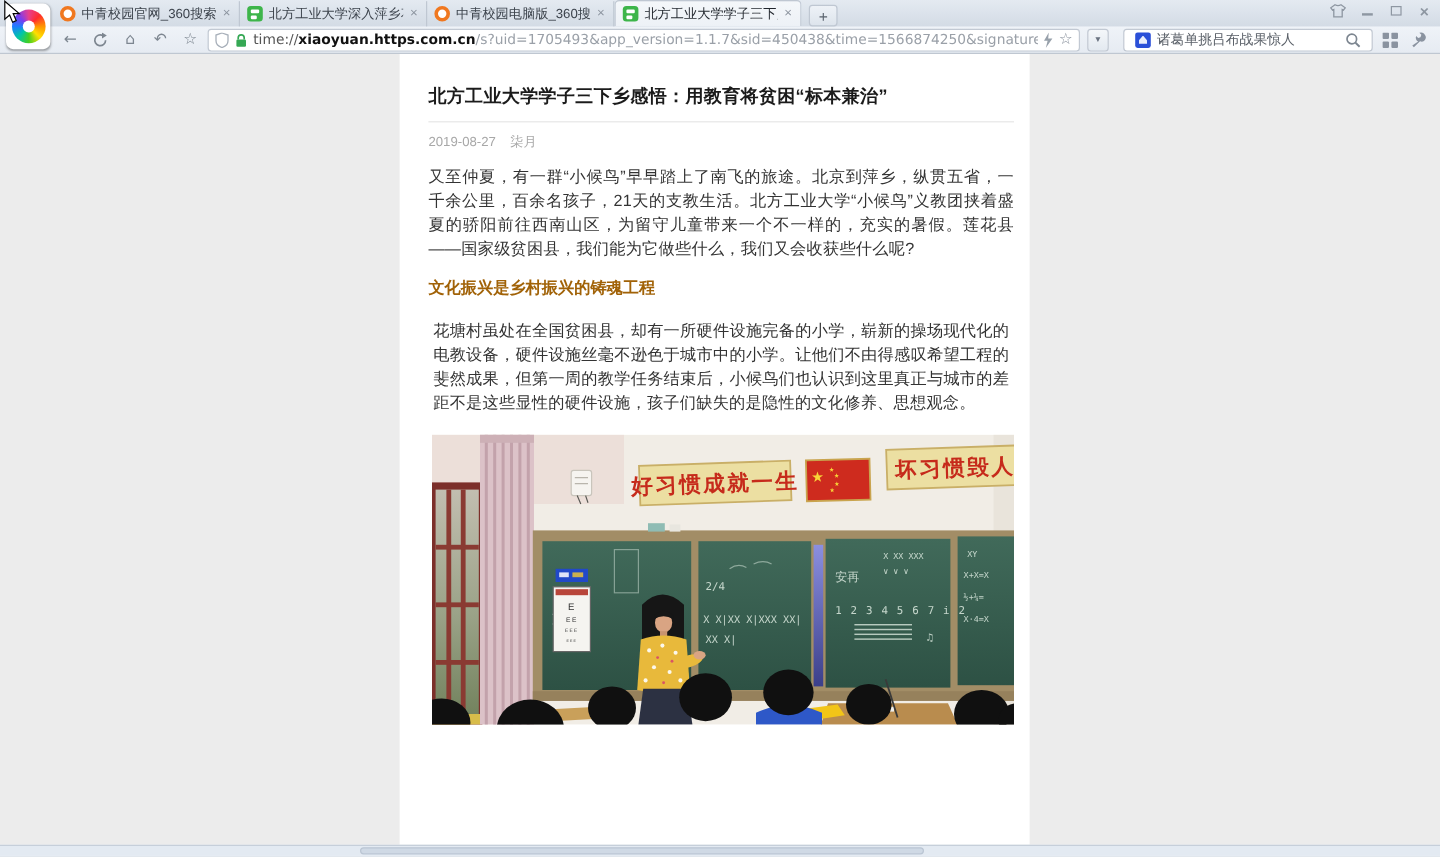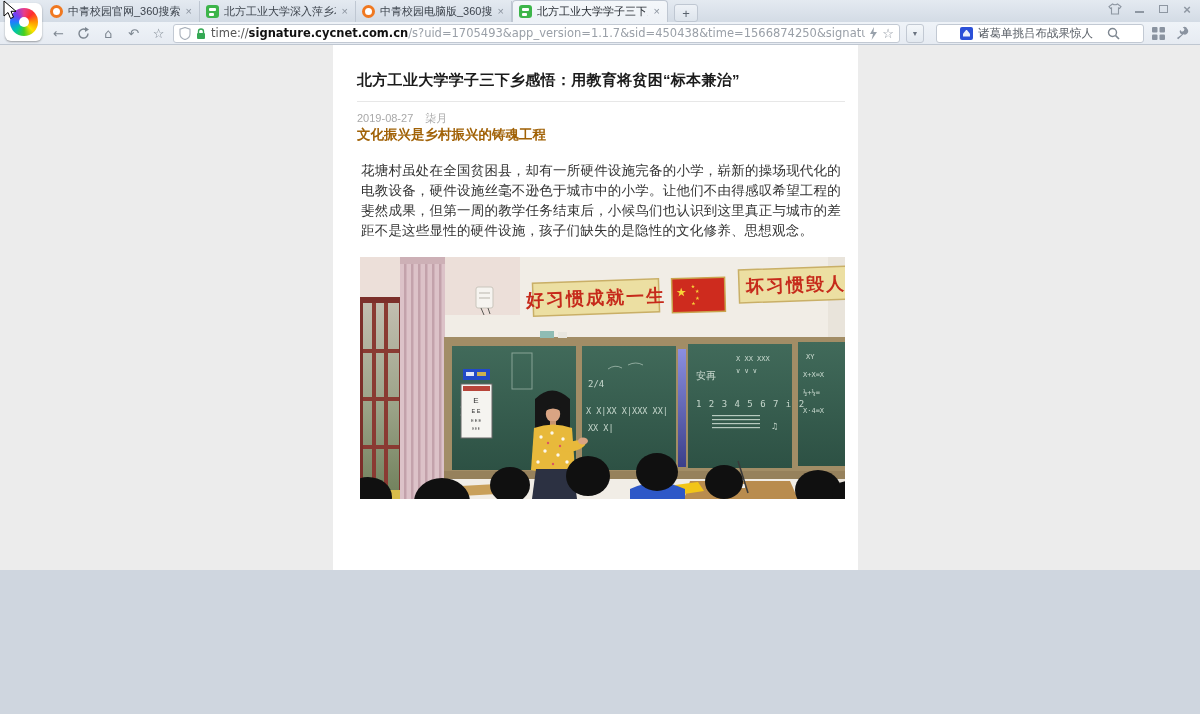--- a/index.html
+++ b/index.html
@@ -1,18 +1,18 @@
 <!DOCTYPE html>
 <html><head>
 <meta charset="utf-8">
 <style>
   * { margin:0; padding:0; box-sizing:border-box; }
   html,body { width:1200px; height:714px; overflow:hidden; }
   body { font-family:"Liberation Sans","DejaVu Sans",sans-serif; background:#cfd6df; }
-  .browser { position:relative; width:1200px; height:570px; background:#e9eef4; overflow:hidden; }
+  .browser { position:relative; width:1200px; height:714px; background:#e9eef4; overflow:hidden; }
 
   
   .tabbar { position:relative; height:22px; background:linear-gradient(#e4eaf1,#d3dbe5); }
   .tabs { position:absolute; left:44px; top:0; height:22px; display:flex; align-items:flex-end; }
   .tab { position:relative; width:156px; height:21px; display:flex; align-items:center; gap:5px;
          padding:0 6px; cursor:default; border-right:1px solid #bfc7d2; }
   .tab-title { flex:1; font-size:11px; color:#3c434c; white-space:nowrap; overflow:hidden; }
   .tab-close { font-size:11px; color:#8b939e; line-height:1; padding:0 1px; }
   .tab.active { background:linear-gradient(#f4f7fa,#edf1f6); border:1px solid #bfc7d2; border-bottom:none;
                 border-radius:4px 4px 0 0; height:22px; }
@@ -47,35 +47,35 @@
   .addressbar { flex:1; height:19px; background:#fff; border:1px solid #c2c9d3; border-radius:3px;
                 display:flex; align-items:center; padding:0 5px; gap:4px; min-width:0; }
   .url { flex:1; font-size:11.5px; white-space:nowrap; overflow:hidden; font-family:"DejaVu Sans",sans-serif; }
   .url .scheme { color:#555; }
   .url .domain { color:#111; font-weight:bold; }
   .url .path { color:#9aa0a8; }
   .dropbtn { width:18px; height:19px; border:1px solid #c2c9d3; border-radius:3px; margin-left:2px;
              background:linear-gradient(#f4f7fa,#e3e9f0); display:flex; align-items:center; justify-content:center;
              font-size:7px; color:#6a7380; }
   .searchbox { width:208px; height:19px; background:#fff; border:1px solid #c2c9d3; border-radius:3px;
-               display:flex; align-items:center; padding:0 23px; gap:5px; margin-left:8px; }
+               display:flex; align-items:center; padding:0 9px; gap:5px; margin-left:8px; }
   .searchbox .q { flex:1; font-size:11.5px; color:#5a6068; white-space:nowrap; overflow:hidden; }
   .search-appicon { width:13px; height:13px; border-radius:2px; background:#2b50d8; position:relative; flex:0 0 13px; }
   .search-appicon i { position:absolute; left:3px; top:3px; width:7px; height:7px; background:#fff; opacity:.9;
                       clip-path:polygon(0 60%,50% 0,100% 60%,100% 100%,0 100%); }
   .toolbtn { width:20px; height:19px; display:flex; align-items:center; justify-content:center; }
   .star-glyph { font-family:"DejaVu Sans",sans-serif; font-size:13px; color:#8b939e; line-height:1; }
 
   
   .viewport { position:relative; height:659px; background:#ececec; overflow:hidden; }
   .card { position:absolute; left:333px; top:0; width:525px; height:100%; background:#fff;
           padding:22px 13px 17px 24px; }
   .a-title { font-size:15px; font-weight:bold; color:#1b1b1b; letter-spacing:.3px; margin:4px 0 11px; }
   .a-divider { border-top:1px solid #e7e7e7; margin-bottom:9px; }
-  .a-meta { font-size:11px; color:#a8a8a8; }
+  .a-meta { font-size:11px; color:#a8a8a8; margin-bottom:12px; }
   .a-meta span { margin-right:12px; }
   .a-p { font-size:13.5px; color:#333; line-height:20px; text-align:justify; letter-spacing:.2px; margin:0 0 13px; }
   .a-p.tight { margin:4px; }
   .a-h2 { font-size:13.5px; font-weight:bold; color:#a16207; margin:0 0 17px; }
   .photo { margin:16px 0 0 3px; width:485px; height:242px; overflow:hidden; }
   .photo svg { display:block; }
   .chalk { font-family:"DejaVu Sans Mono",monospace; fill:#d8e6dc; opacity:.88; }
   .banner-text { font-weight:bold; fill:#c62a1b; letter-spacing:2px; }
 
   
@@ -153,21 +153,21 @@
     <span class="navbtn">☆</span>
 
     <div class="addressbar">
       <svg width="12" height="13" viewBox="0 0 12 13">
           <path d="M6 .5 L11 2.2 V7 C11 10 8.6 11.8 6 12.6 C3.4 11.8 1 10 1 7 V2.2 Z" fill="none" stroke="#a8b0ba" stroke-width="1.1"></path>
         </svg>
       <svg width="12" height="13" viewBox="0 0 12 13">
           <path d="M3.5 6 V4.5 A2.5 2.5 0 0 1 8.5 4.5 V6" fill="none" stroke="#35a854" stroke-width="1.4"></path>
           <rect x="2" y="6" width="8" height="6" rx="1" fill="#35a854"></rect>
         </svg>
-      <span class="url"><span class="scheme">time://</span><span class="domain">signature.cycnet.com.cn</span><span class="path">/s?uid=1705493&amp;app_version=1.1.7&amp;sid=450438&amp;time=1566874250&amp;signature=kNXjrme82G3An0w</span></span>
+      <span class="url"><span class="scheme">time://</span><span class="domain">xiaoyuan.https.com.cn</span><span class="path">/s?uid=1705493&amp;app_version=1.1.7&amp;sid=450438&amp;time=1566874250&amp;signature=kNXjrme82G3An0w</span></span>
       <svg width="9" height="13" viewBox="0 0 9 13">
           <polygon points="5,0 1,7 4,7 2.5,13 8,5 4.5,5" fill="#98a1ab"></polygon>
         </svg>
       <span class="star-glyph">☆</span>
     </div>
     <span class="dropbtn">▼</span>
 
     <div class="searchbox">
       <span class="search-appicon">
           <i></i>
@@ -195,20 +195,21 @@
     </span>
   </div>
 
   <div class="viewport">
     <div class="card">
       <h1 class="a-title">北方工业大学学子三下乡感悟：用教育将贫困“标本兼治”</h1>
       <div class="a-divider"></div>
       <div class="a-meta">
         <span>2019-08-27</span><span>柒月</span>
       </div>
+      <p class="a-p">又至仲夏，有一群“小候鸟”早早踏上了南飞的旅途。北京到萍乡，纵贯五省，一千余公里，百余名孩子，21天的支教生活。北方工业大学“小候鸟”义教团挟着盛夏的骄阳前往西南山区，为留守儿童带来一个不一样的，充实的暑假。莲花县——国家级贫困县，我们能为它做些什么，我们又会收获些什么呢?</p>
       <h2 class="a-h2">文化振兴是乡村振兴的铸魂工程</h2>
       <p class="a-p tight">花塘村虽处在全国贫困县，却有一所硬件设施完备的小学，崭新的操场现代化的电教设备，硬件设施丝毫不逊色于城市中的小学。让他们不由得感叹希望工程的斐然成果，但第一周的教学任务结束后，小候鸟们也认识到这里真正与城市的差距不是这些显性的硬件设施，孩子们缺失的是隐性的文化修养、思想观念。</p>
 
       <div class="photo">
         <svg width="485" height="242" viewBox="0 0 485 242">
           <defs>
             <linearGradient id="gBoard" x1="0" y1="0" x2="0" y2="1">
               <stop offset="0" stop-color="#416a5a"></stop>
                 <stop offset="1" stop-color="#2d5144"></stop>
             </linearGradient>

